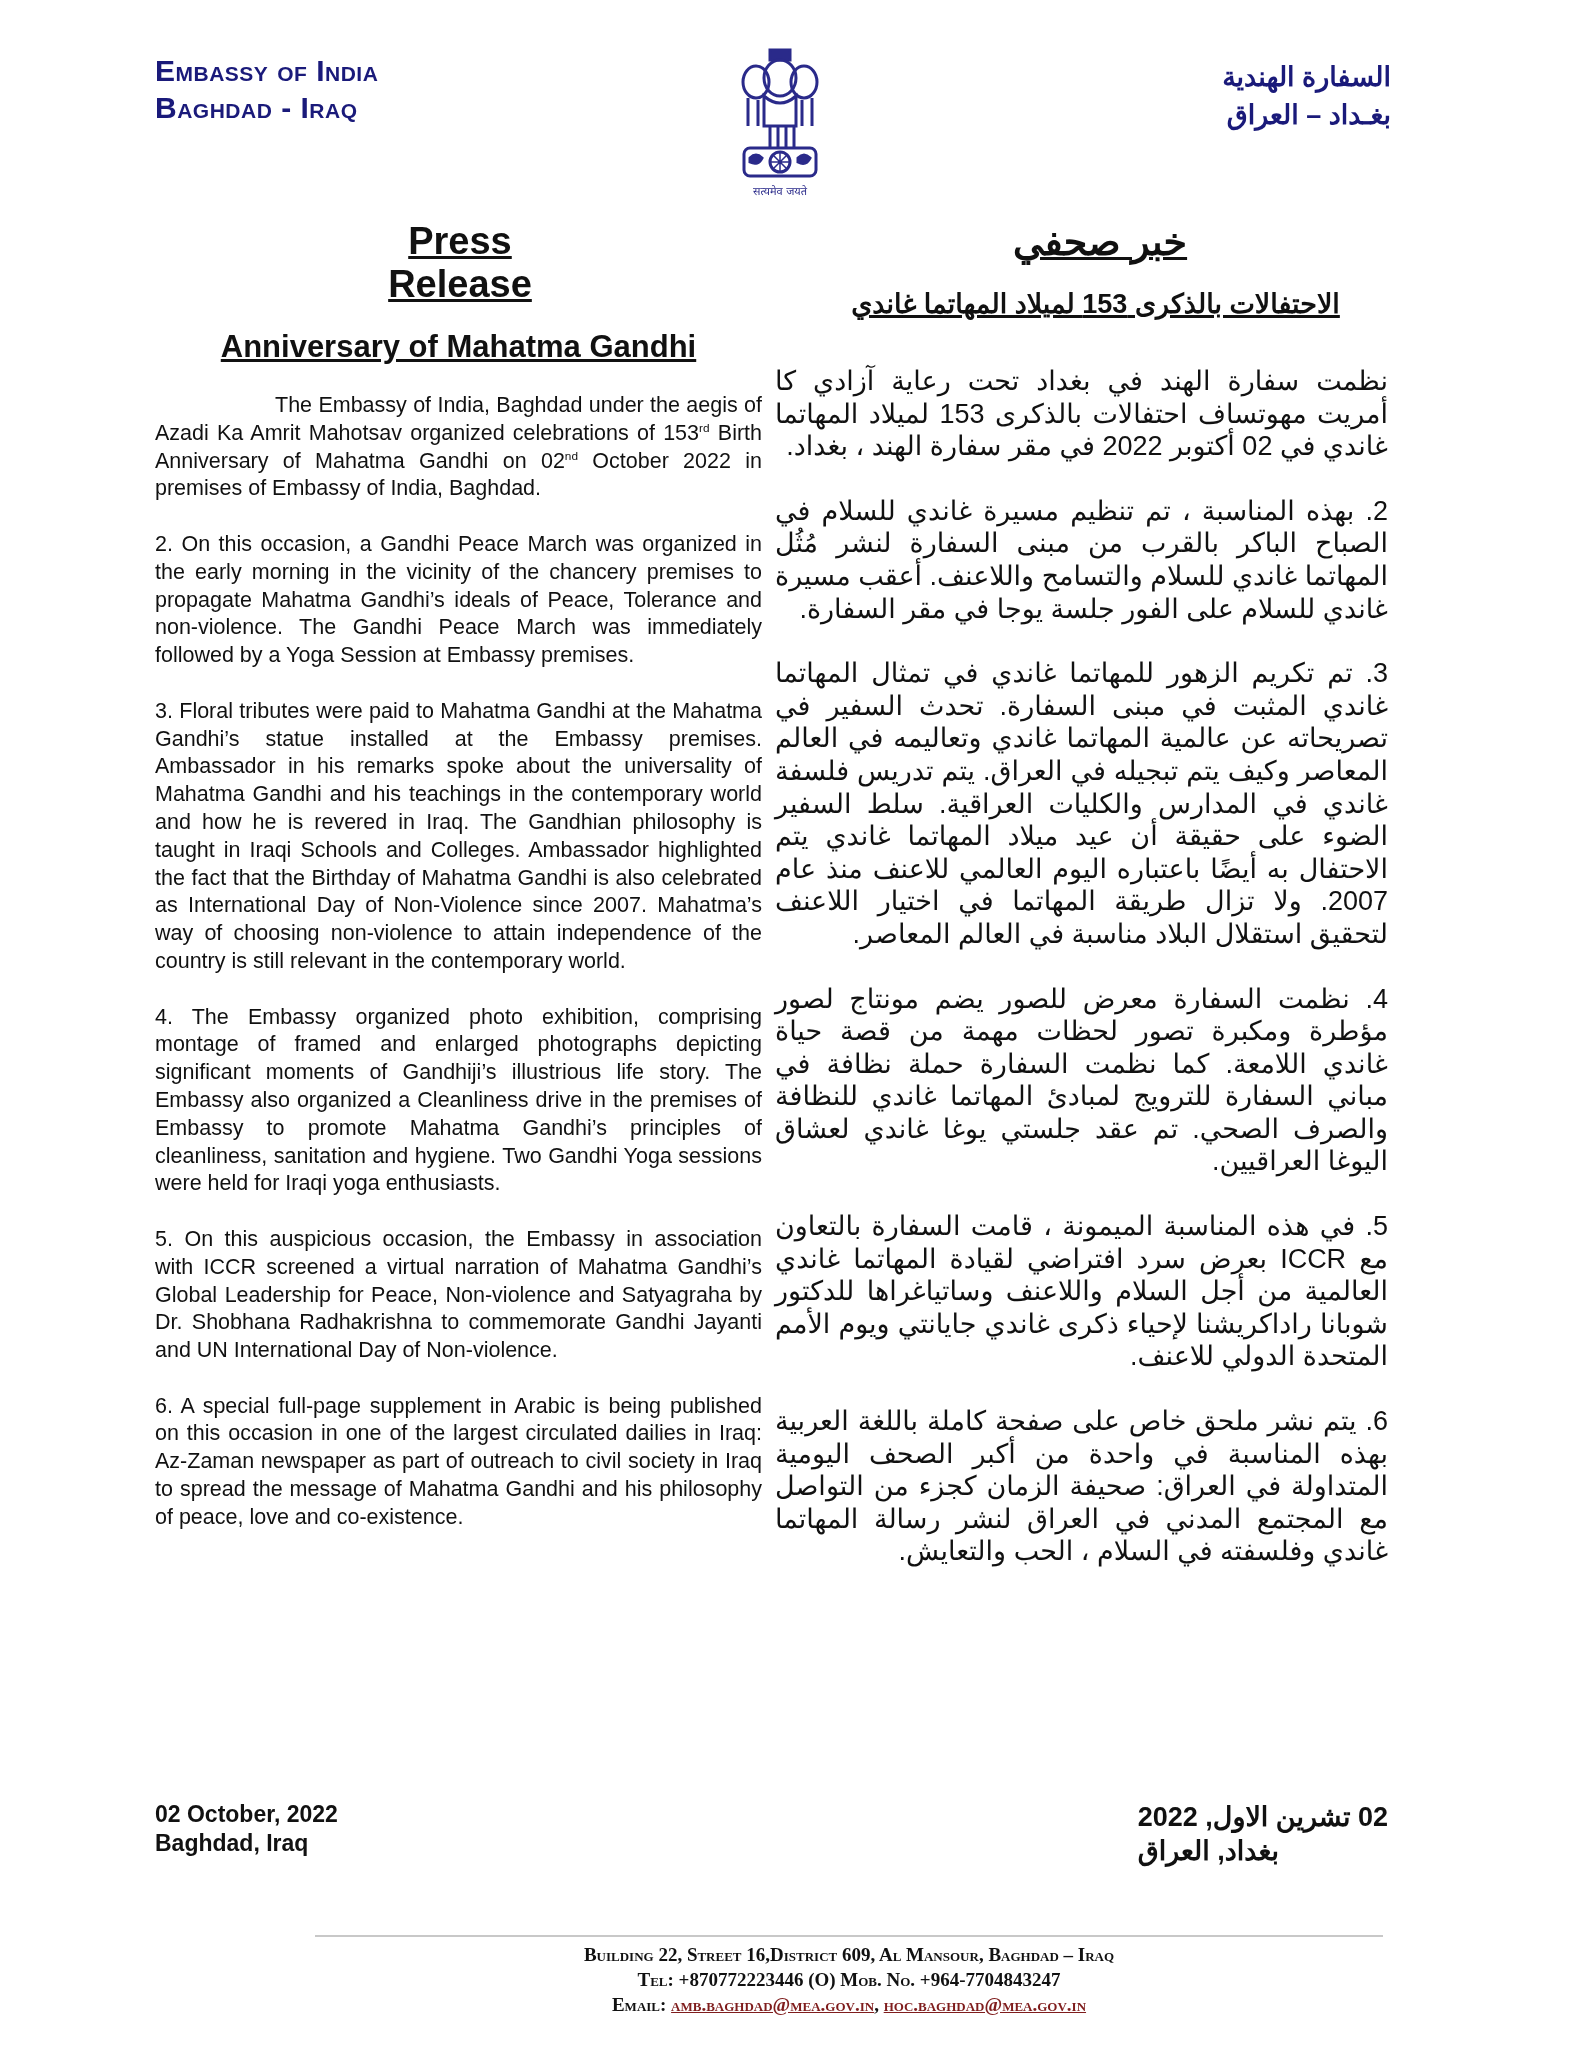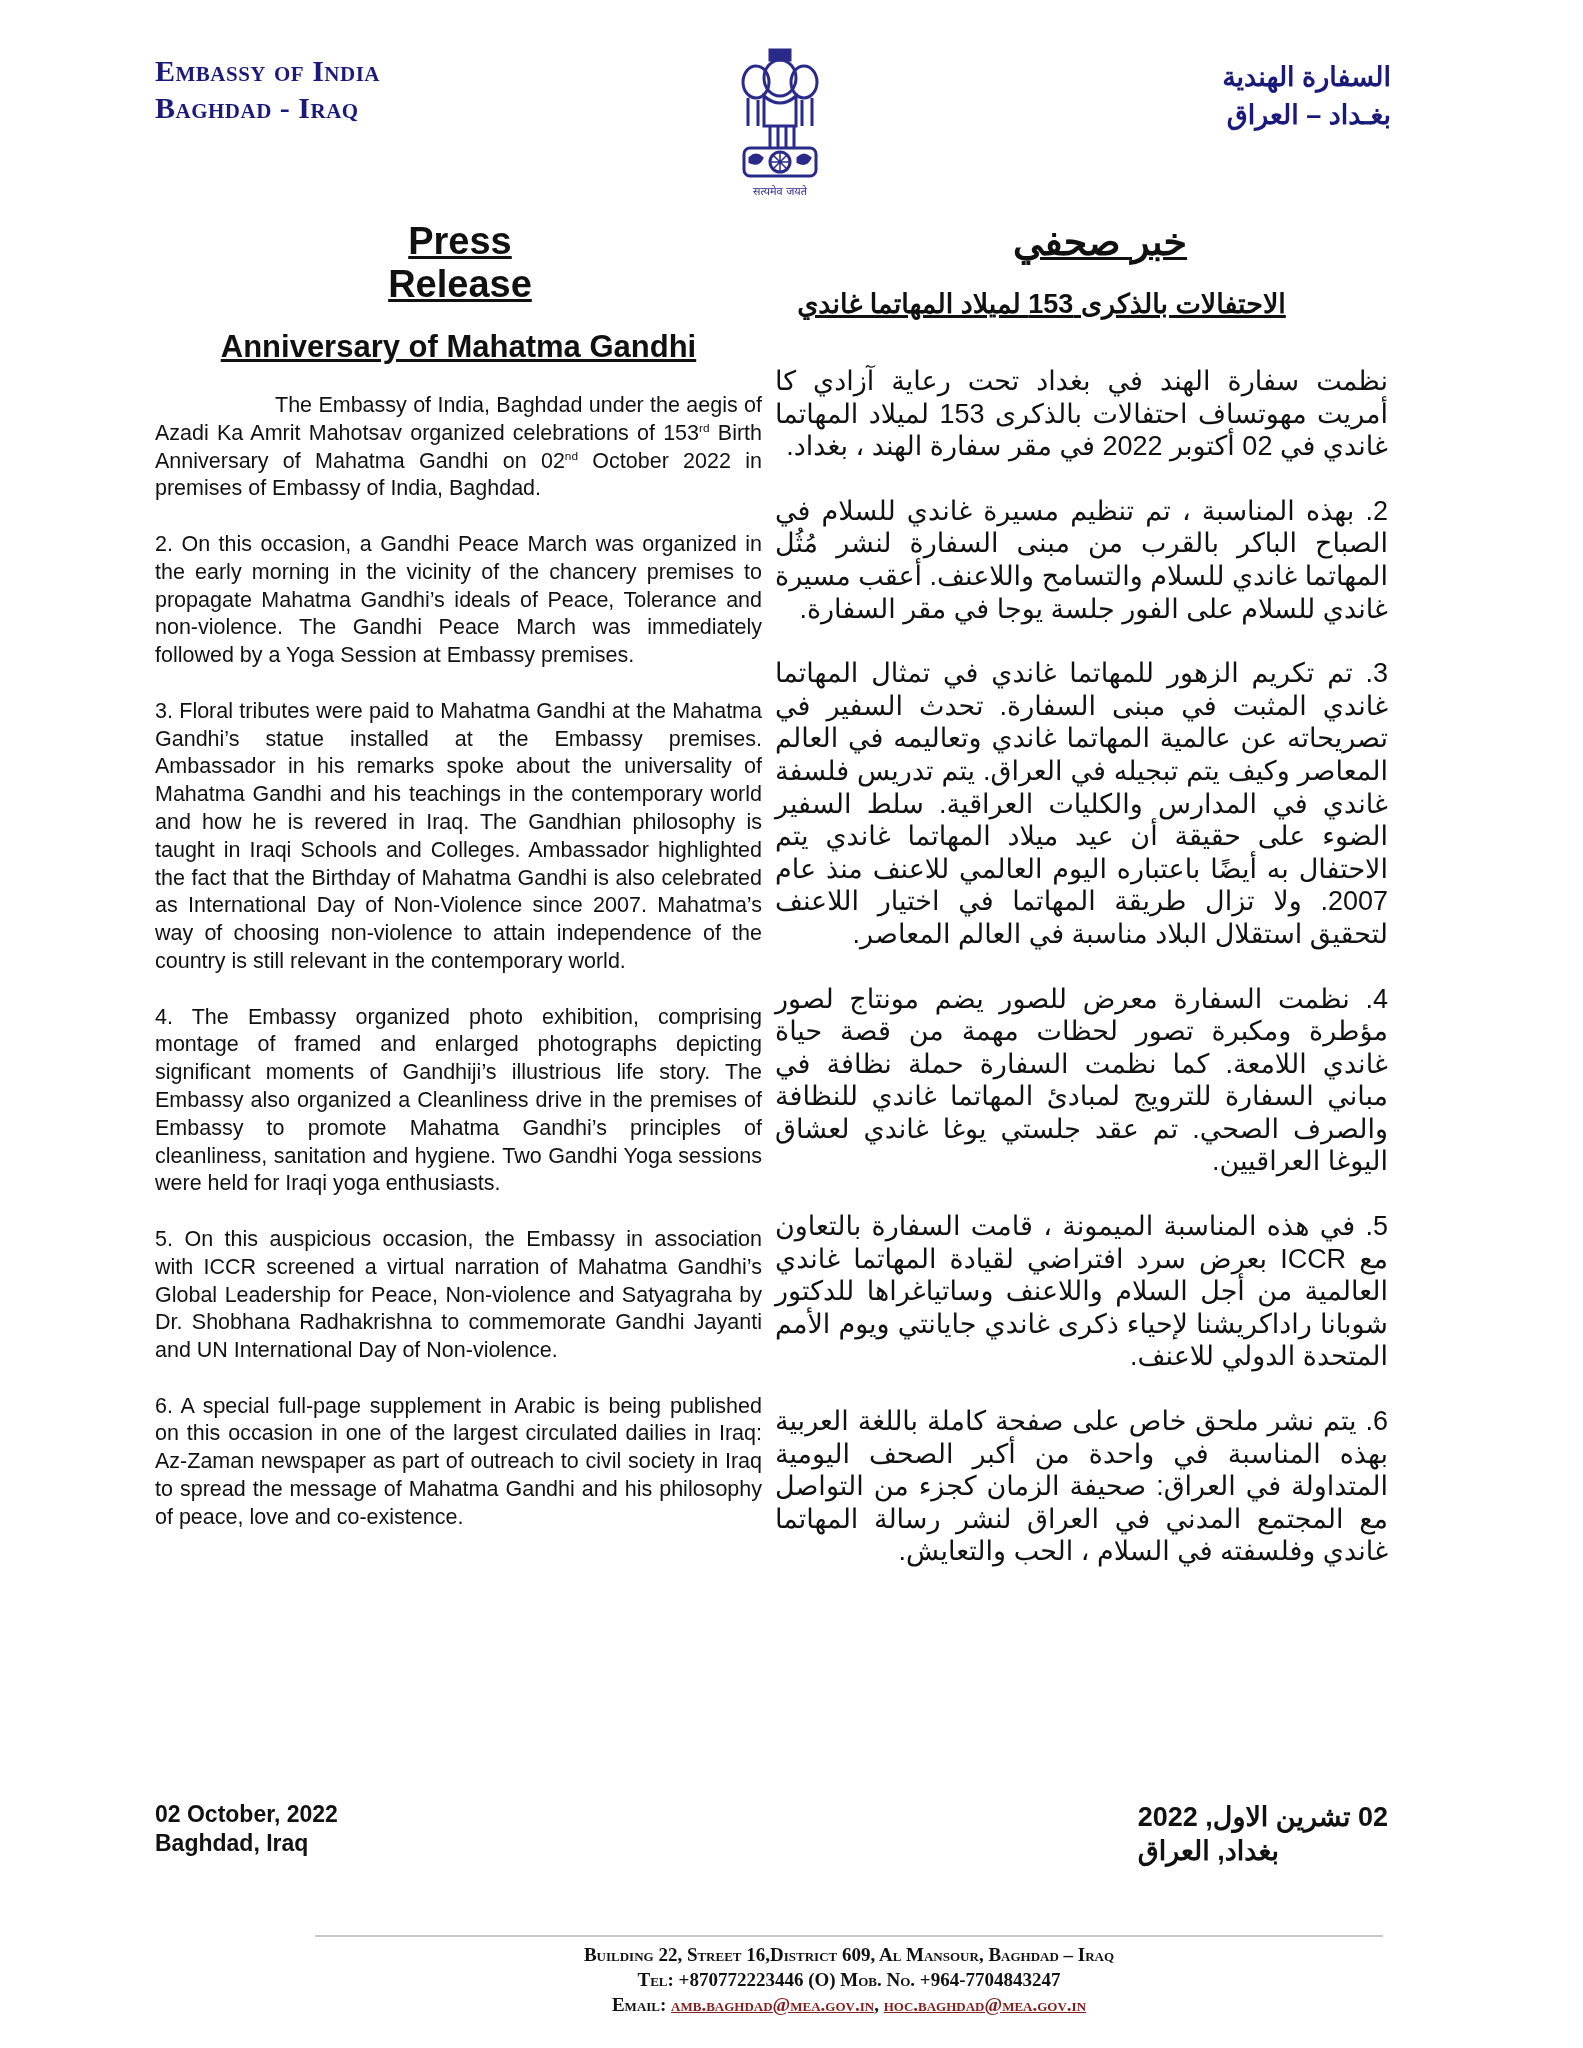--- a/index.html
+++ b/index.html
@@ -1,26 +1,26 @@
 <!DOCTYPE html>
 <html><head>
 <meta charset="utf-8">
 <style>
   html, body { margin:0; padding:0; background:#fff; }
   body { width:1583px; height:2048px; position:relative; overflow:hidden; font-family:"Liberation Sans", sans-serif; color:#111; }
   .abs { position:absolute; }
-  .hdr-en { left:155px; top:52px; color:#1a1a7a; font-family:Liberation Serif, serif; font-weight:bold; font-size:30px; line-height:37px; font-variant:small-caps; letter-spacing:0.5px; }
+  .hdr-en { left:155px; top:52px; color:#1a1a7a; font-family:Liberation Sans, sans-serif; font-weight:bold; font-size:30px; line-height:37px; font-variant:small-caps; letter-spacing:0.5px; }
   .hdr-ar { right:192px; top:58px; color:#1a1a7a; font-weight:bold; font-size:27px; line-height:38px; direction:rtl; text-align:right; }
   .emblem { left:730px; top:40px; width:100px; height:160px; }
   .section-title { top:220px; font-weight:bold; font-size:38px; text-decoration:underline; text-decoration-thickness:3px; }
   .pr-en { left:340px; width:240px; text-align:center; }
   .pr-ar { left:1000px; width:200px; text-align:center; direction:rtl; }
   .title-en { left:155px; width:607px; top:287px; text-align:center; font-weight:bold; font-size:31px; line-height:40px; }
   .title-en span { text-decoration:underline; text-decoration-thickness:3px; }
-  .title-ar { left:735px; width:613px; top:288px; text-align:center; direction:rtl; font-weight:bold; font-size:27px; }
+  .title-ar { left:789px; width:613px; top:288px; text-align:center; direction:rtl; font-weight:bold; font-size:27px; }
   .title-ar span { text-decoration:underline; text-decoration-thickness:3px; }
   sup { font-size:0.55em; line-height:0; }
   .col-en { left:155px; width:607px; top:392px; font-size:21.5px; line-height:27.8px; text-align:justify; }
   .col-en p { margin:0 0 27.8px 0; }
   .col-en p.first { text-indent:120px; }
   .col-ar { left:775px; width:613px; top:365px; direction:rtl; text-align:justify; font-size:27px; line-height:32.6px; }
   .col-ar p { margin:0 0 32px 0; }
   .date-en { left:155px; top:1800px; font-weight:bold; font-size:23px; line-height:29px; }
   .date-ar { right:195px; top:1800px; direction:rtl; text-align:left; font-weight:bold; font-size:27px; line-height:34px; }
   .footer-line { left:315px; top:1935px; width:1068px; height:2px; background:#c8c8c8; }

